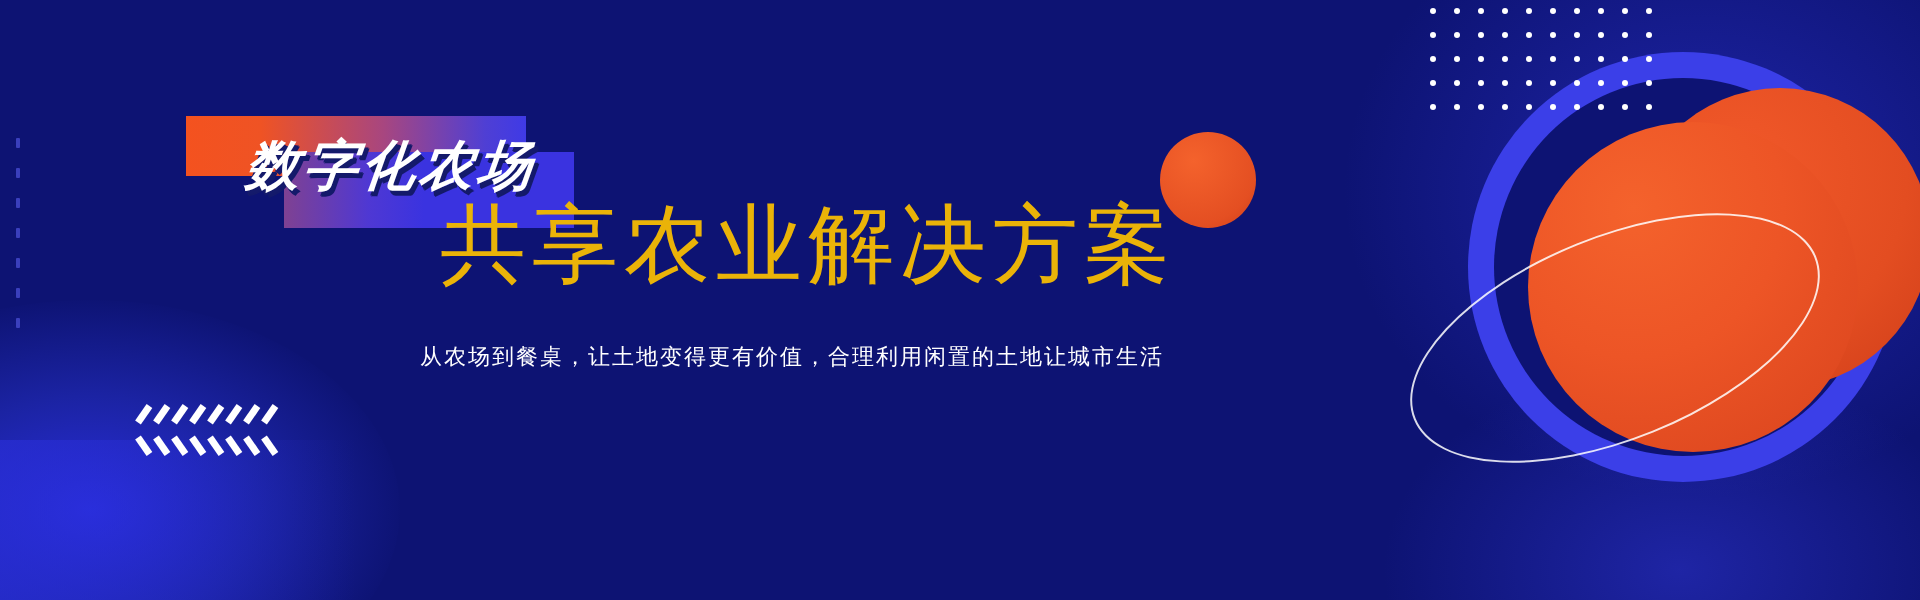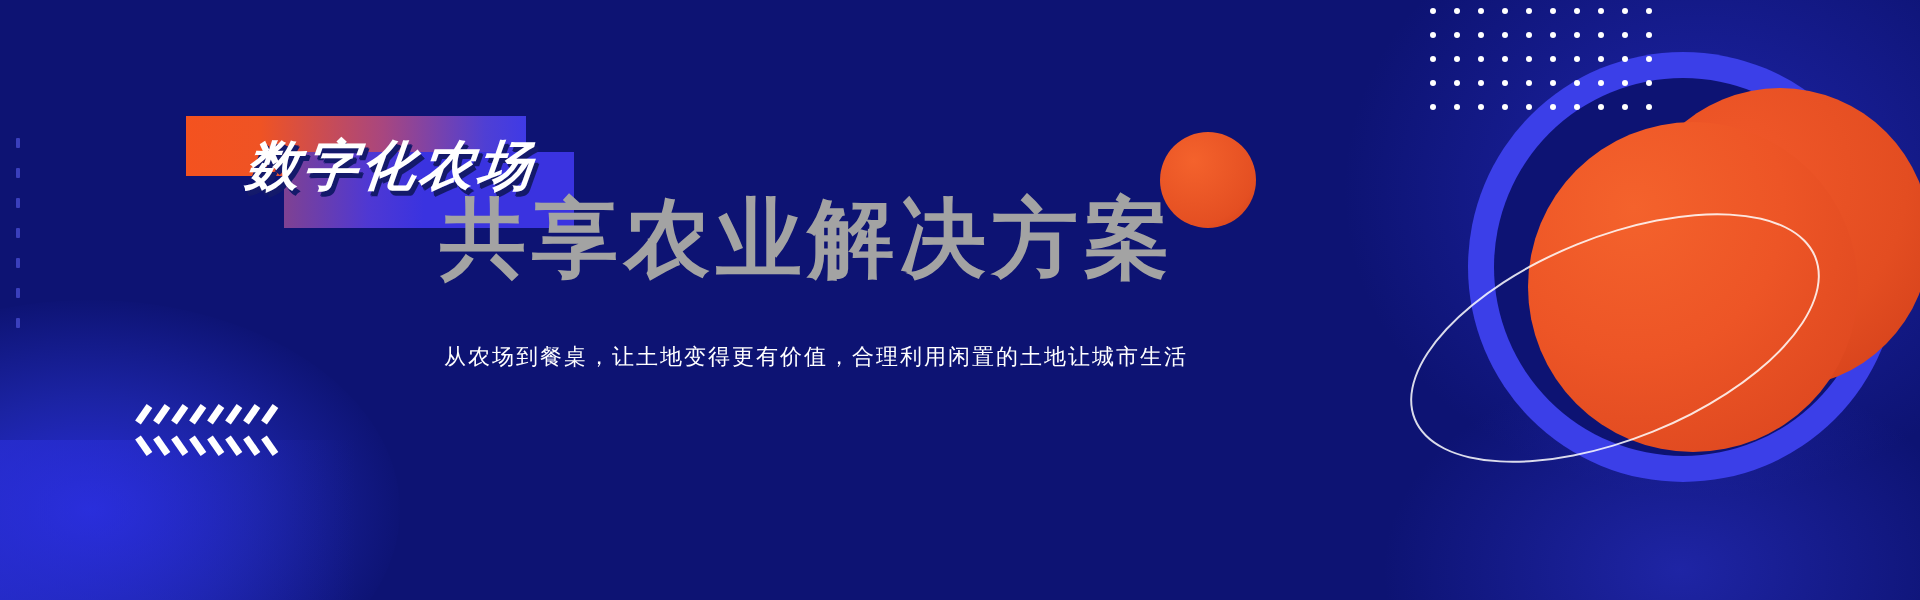--- a/index.html
+++ b/index.html
@@ -90,29 +90,29 @@
   .badge-text{
     position:absolute;left:60px;top:22px;width:360px;
     font-size:54px;font-weight:700;font-style:italic;color:#ffffff;
     letter-spacing:4px;line-height:1;white-space:nowrap;
     text-shadow:3px 4px 0 #141a6b, 4px 5px 0 #141a6b;
     transform:skewX(-6deg);
   }
 
   
   .headline{
-    position:absolute;left:440px;top:192px;
-    font-size:86px;font-weight:700;color:#a3a3a3;
+    position:absolute;left:440px;top:198px;
+    font-size:86px;font-weight:400;color:#eab308;
     letter-spacing:6px;line-height:1.08;white-space:nowrap;
     font-family:"Liberation Sans","DejaVu Sans",sans-serif;
   }
 
   
   .subtitle{
-    position:absolute;left:376px;top:330px;width:880px;
+    position:absolute;left:352px;top:330px;width:880px;
     text-align:center;color:#ffffff;font-size:22px;line-height:54px;
     letter-spacing:2px;
   }
   .subtitle div{white-space:nowrap;}
 
   
   .chevrons{position:absolute;left:136px;top:408px;display:flex;gap:0px;}
   .chevrons span{
     display:block;width:19px;height:44px;margin-right:-1px;
     position:relative;

